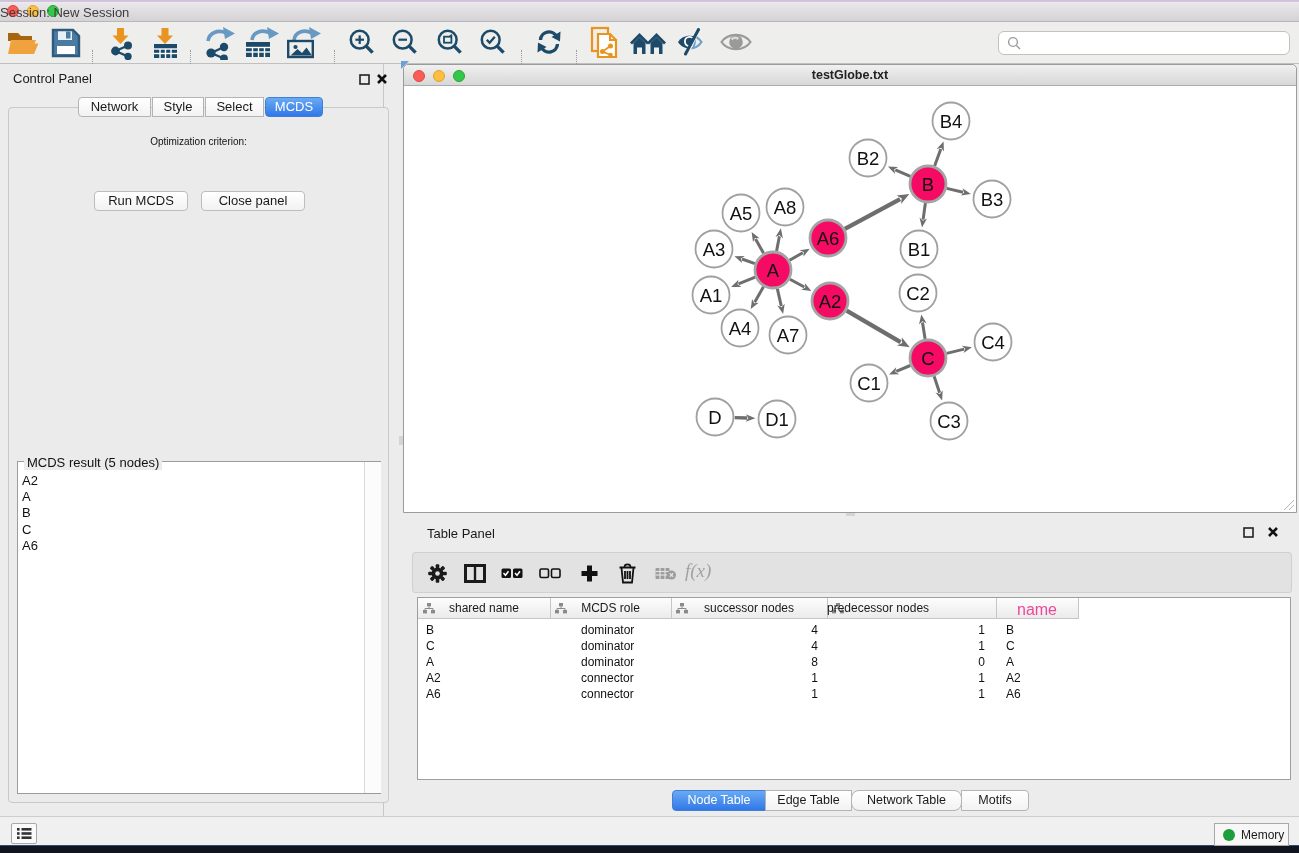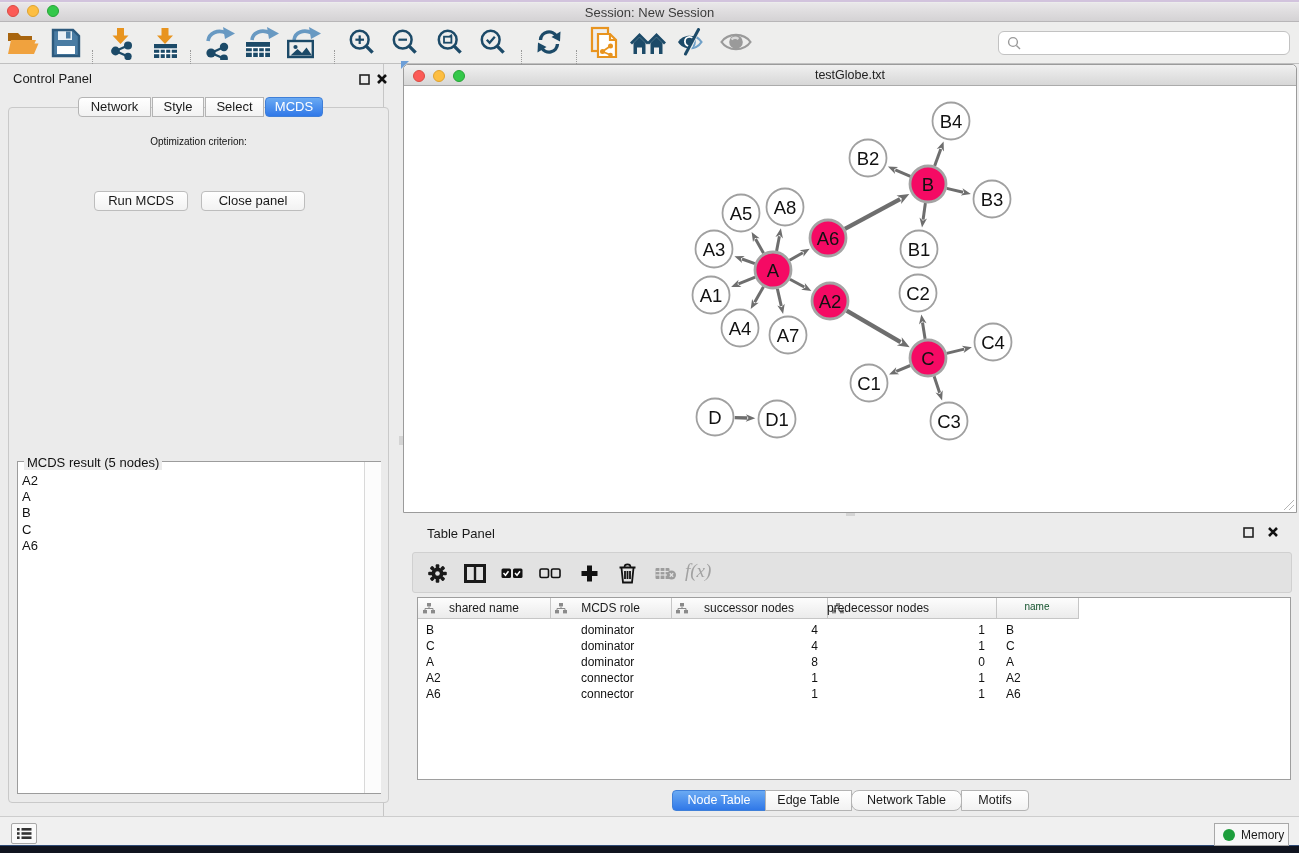--- a/index.html
+++ b/index.html
@@ -13,21 +13,21 @@
 </style></head>
 <body>
 
 <div class="abs" style="left:0;top:0;width:1299px;height:2px;background:#d2c3dd"></div>
 <div class="abs" style="left:0;top:845px;width:1299px;height:8px;background:#10141f;border-top:1px solid #2e4a76"></div>
 
 <div class="abs" style="left:0;top:3px;width:1299px;height:19px;background:linear-gradient(#e9e7e9,#d4d2d4);border-bottom:1px solid #b8b6b8">
   <div class="tl" style="left:7px;background:#fc5b57;border:0.5px solid #d94c43"></div>
   <div class="tl" style="left:27px;background:#fdbe41;border:0.5px solid #dfa32f"></div>
   <div class="tl" style="left:47px;background:#34c84a;border:0.5px solid #27a437"></div>
-  <div class="abs ttext" style="left:0;right:0;top:2px;text-align:center">Session: New Session</div>
+  <div class="abs ttext" style="left:0;right:0;top:2px;text-align:left">Session: New Session</div>
 </div>
 
 <div class="abs" style="left:0;top:22px;width:1299px;height:42px;background:#eeeeed;border-bottom:1px solid #c0c0c0">
     <svg class="abs" style="left:6px;top:5px" width="34" height="32" viewBox="0 0 34 32">
     <path d="M2 6 h10 l3 3 h11 v5 H2 Z" fill="#a8650f"></path>
     <path d="M2 27 L5 13 h25 l-1.5 3.5 h4 L28 27 Z" fill="#f0a23e"></path>
   </svg>
   <svg class="abs" style="left:51px;top:5px" width="30" height="32" viewBox="0 0 30 32">
     <path d="M2 3 h20 l6 6 v20 H2 Z" fill="#4a7ca3"></path>
     <path d="M7 3 h14 v10 H7 Z" fill="#e8f0f5"></path>
@@ -202,21 +202,21 @@
 </div>
 
 <svg class="abs" style="left:401px;top:61px" width="8" height="8" viewBox="0 0 8 8">
     <path d="M0 0 L8 0 L0 8 Z" fill="#6d9fd8"></path>
   </svg>
 <div class="abs" style="left:403px;top:64px;width:894px;height:449px;background:#fff;border:1px solid #9b9b9b;border-radius:5px 5px 0 0">
   <div class="abs" style="left:0;top:0;width:892px;height:21px;background:linear-gradient(#f0f0f0,#d7d7d7);border-bottom:1px solid #ababab;border-radius:5px 5px 0 0">
     <div class="tl" style="left:9px;top:5px;background:#fc5b57;border:0.5px solid #d94c43"></div>
     <div class="tl" style="left:29px;top:5px;background:#fdbe41;border:0.5px solid #dfa32f"></div>
     <div class="tl" style="left:49px;top:5px;background:#34c84a;border:0.5px solid #27a437"></div>
-    <div class="abs" style="left:0;right:0;top:3px;text-align:center;font-size:12.5px;font-weight:normal;color:#222">testGlobe.txt</div>
+    <div class="abs" style="left:0;right:0;top:3px;text-align:center;font-size:12.5px;font-weight:bold;color:#222">testGlobe.txt</div>
   </div>
   <svg class="abs" style="left:0;top:21px" width="892" height="426" viewBox="403 85 892 426" font-family="Liberation Sans,sans-serif">
 <line x1="754.2" y1="276.2" x2="737.5" y2="282.9" stroke="#6e6e6e" stroke-width="3.0"></line>
 <polygon points="730.1,285.9 737.5,278.8 736.5,283.3 740.4,285.9" fill="#6e6e6e"></polygon>
 <line x1="753.9" y1="262.6" x2="741.0" y2="258.0" stroke="#6e6e6e" stroke-width="3.0"></line>
 <polygon points="733.4,255.3 743.7,254.9 739.9,257.6 741.1,262.0" fill="#6e6e6e"></polygon>
 <line x1="762.5" y1="285.7" x2="753.7" y2="301.2" stroke="#6e6e6e" stroke-width="3.0"></line>
 <polygon points="749.7,308.1 751.1,298.0 753.1,302.2 757.7,301.8" fill="#6e6e6e"></polygon>
 <line x1="762.6" y1="252.3" x2="754.5" y2="237.9" stroke="#6e6e6e" stroke-width="3.0"></line>
 <polygon points="750.6,230.9 758.6,237.3 754.0,236.9 752.0,241.1" fill="#6e6e6e"></polygon>
@@ -410,21 +410,21 @@
     <svg class="abs" style="left:414px;top:5px" width="12" height="11" viewBox="0 0 12 11">
         <g fill="#8a8a8a">
           <rect x="4" y="0" width="4" height="3.4"></rect>
           <rect x="0" y="7" width="4" height="3.4"></rect>
           <rect x="8" y="7" width="4" height="3.4"></rect>
         </g>
         <path d="M6 3.4 V5.5 M2 7 V5.5 H10 V7" fill="none" stroke="#8a8a8a" stroke-width="1"></path>
       </svg>
     <div class="abs" style="left:409px;top:3px;width:169px;font-size:12px;color:#1a1a1a">predecessor nodes</div>
     <div class="abs" style="left:578px;top:0;width:1px;height:21px;background:#c6c6c6"></div>
-    <div class="abs" style="left:578px;top:3px;width:82px;text-align:center;font-size:10px;color:#14532d">name</div>
+    <div class="abs" style="left:578px;top:3px;width:82px;text-align:center;font-size:16px;color:#ec4899">name</div>
     <div class="abs" style="left:660px;top:0;width:1px;height:21px;background:#c6c6c6"></div>
     <div class="abs" style="left:8px;top:25px;font-size:12px;color:#111">B</div>
     <div class="abs" style="left:163px;top:25px;font-size:12px;color:#111">dominator</div>
     <div class="abs" style="left:300px;top:25px;width:100px;text-align:right;font-size:12px;color:#111">4</div>
     <div class="abs" style="left:467px;top:25px;width:100px;text-align:right;font-size:12px;color:#111">1</div>
     <div class="abs" style="left:588px;top:25px;font-size:12px;color:#111">B</div>
     <div class="abs" style="left:8px;top:41px;font-size:12px;color:#111">C</div>
     <div class="abs" style="left:163px;top:41px;font-size:12px;color:#111">dominator</div>
     <div class="abs" style="left:300px;top:41px;width:100px;text-align:right;font-size:12px;color:#111">4</div>
     <div class="abs" style="left:467px;top:41px;width:100px;text-align:right;font-size:12px;color:#111">1</div>

